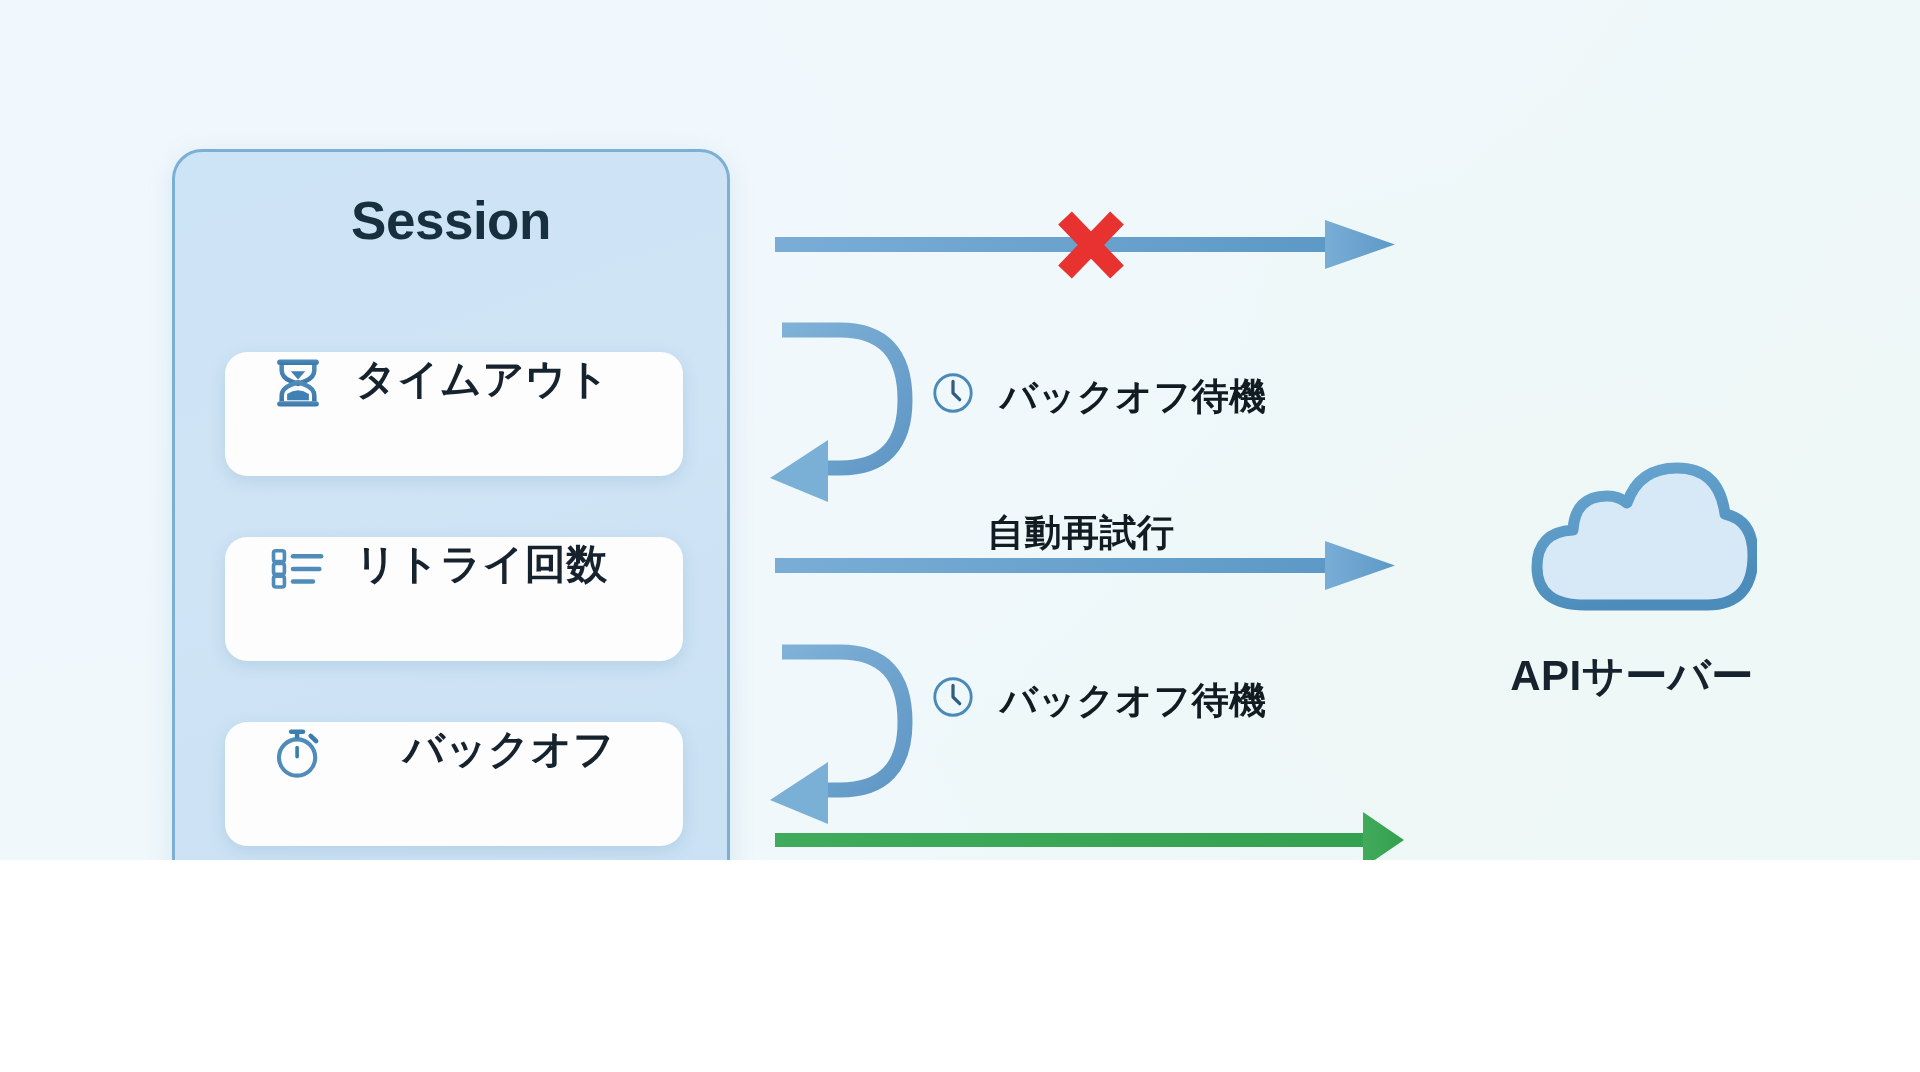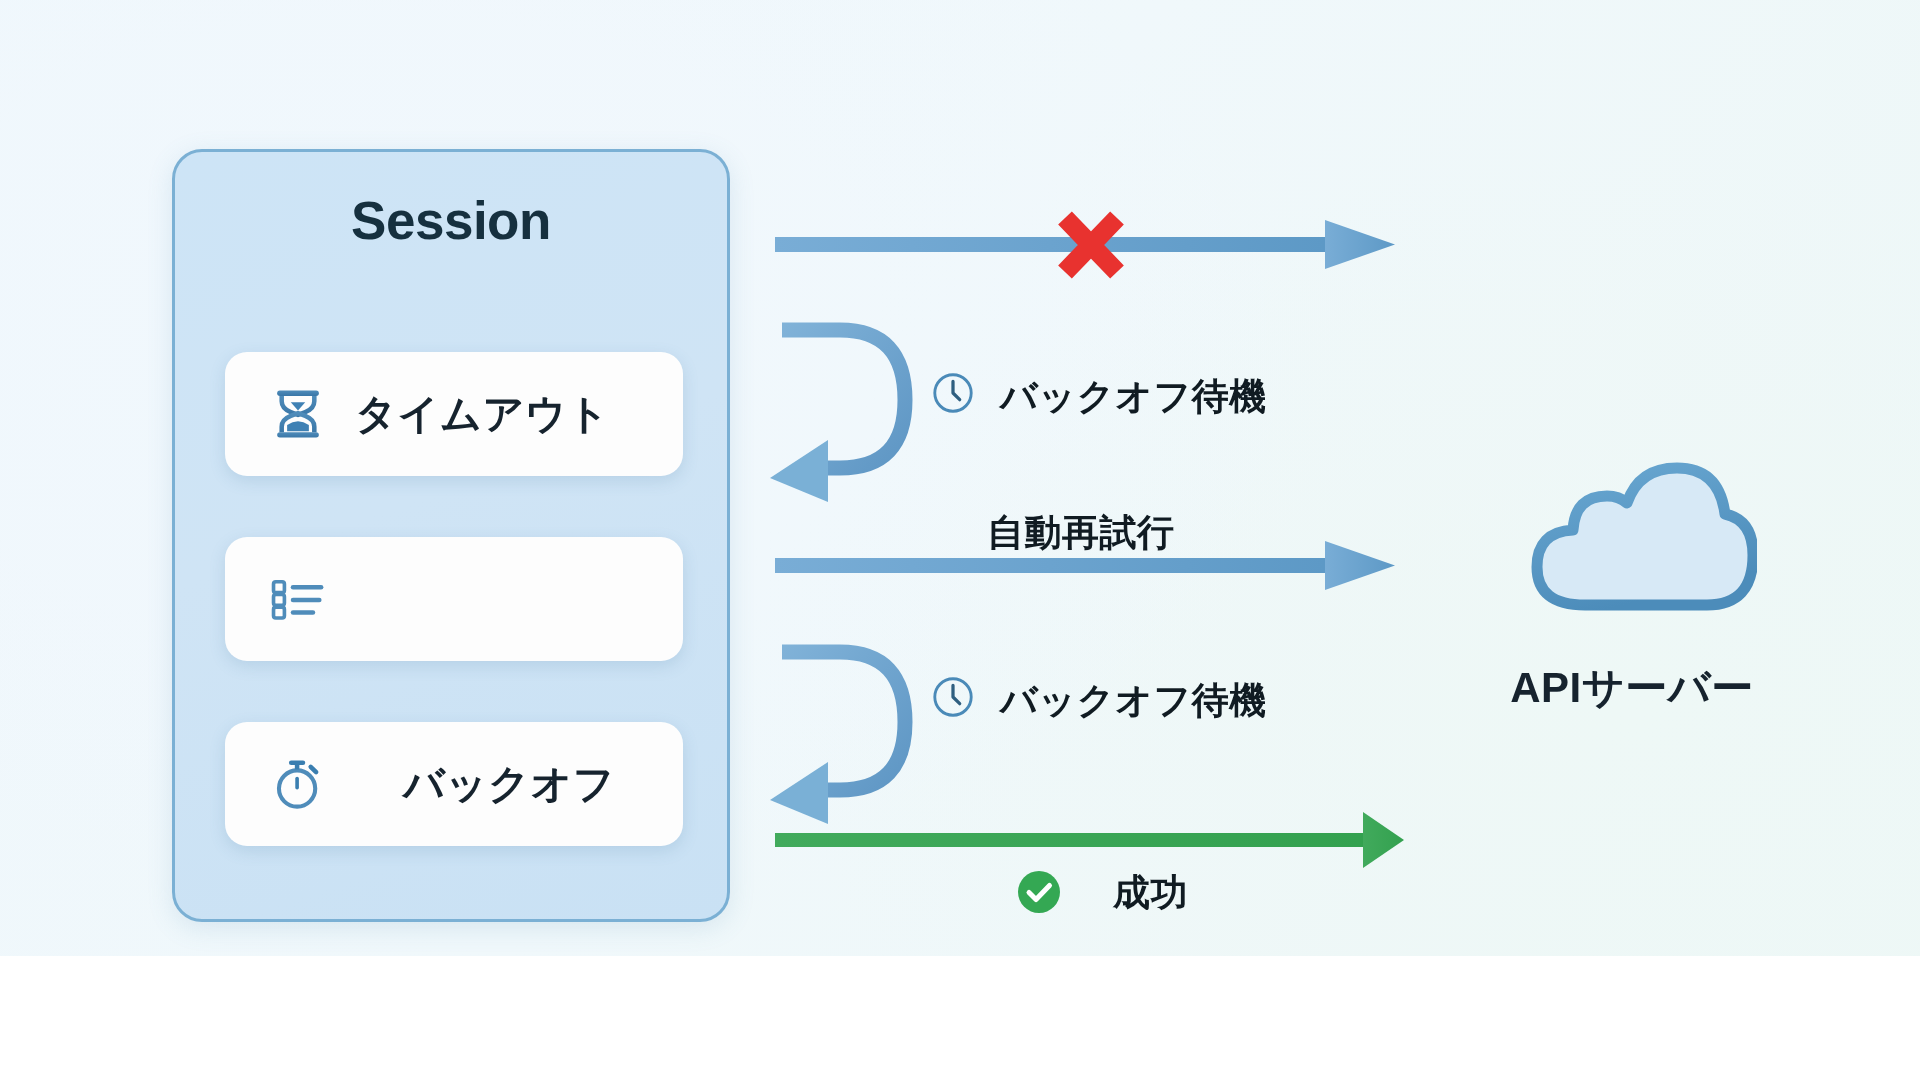--- a/index.html
+++ b/index.html
@@ -6,21 +6,21 @@
     margin: 0;
     padding: 0;
     background: #ffffff;
   }
   body {
     font-family: "Liberation Sans", "DejaVu Sans", sans-serif;
   }
   #stage {
     position: relative;
     width: 1920px;
-    height: 956px;
+    height: 860px;
     overflow: hidden;
     background:
       radial-gradient(ellipse 1400px 900px at 20% 35%, #f1f8fd 0%, rgba(241,248,253,0) 70%),
       radial-gradient(ellipse 1200px 800px at 85% 75%, #eef8f6 0%, rgba(238,248,246,0) 70%),
       linear-gradient(125deg, #eff7fc 0%, #f0f8fb 45%, #edf7f6 100%);
   }
 
   
   .session-panel {
     position: absolute;
@@ -48,21 +48,21 @@
 
   .card {
     position: absolute;
     left: 50px;
     width: 458px;
     height: 124px;
     border-radius: 22px;
     background: #fdfdfd;
     box-shadow: 0 5px 16px rgba(80,125,165,0.18);
     display: flex;
-    align-items: center;
+    align-items: flex-start;
     box-sizing: border-box;
     padding-left: 42px;
   }
   .card-0 { top: 200px; }
   .card-1 { top: 385px; }
   .card-2 { top: 570px; gap: 48px; }
 
   .card-icon {
     width: 62px;
     height: 62px;
@@ -113,21 +113,21 @@
 
   
   .cloud-wrap {
     position: absolute;
     left: 1482px;
     top: 440px;
     width: 300px;
     text-align: center;
   }
   .cloud-label {
-    margin-top: 26px;
+    margin-top: 14px;
     font-size: 42px;
     font-weight: bold;
     color: #16232e;
     white-space: nowrap;
     letter-spacing: 0.5px;
   }
 </style>
 </head>
 <body>
 
@@ -160,20 +160,21 @@
       <div class="card-icon">
         <svg width="58" height="58" viewBox="0 0 64 64">
           <rect x="5" y="13" width="12" height="12" rx="2.5" fill="none" stroke="#4f8cba" stroke-width="4"></rect>
           <rect x="5" y="27" width="12" height="12" rx="2.5" fill="none" stroke="#4f8cba" stroke-width="4"></rect>
           <rect x="5" y="41" width="12" height="12" rx="2.5" fill="none" stroke="#4f8cba" stroke-width="4"></rect>
           <rect x="24" y="16.5" width="36" height="5" rx="2.5" fill="#4f8cba"></rect>
           <rect x="24" y="30.5" width="34" height="5" rx="2.5" fill="#4f8cba"></rect>
           <rect x="24" y="44.5" width="27" height="5" rx="2.5" fill="#4f8cba"></rect>
         </svg>
       </div>
+      <div class="card-label">リトライ回数</div>
     </div>
 
     <div class="card card-2">
       <div class="card-icon">
         <svg width="58" height="58" viewBox="0 0 64 64">
           <circle cx="31" cy="37" r="20" fill="none" stroke="#4f8cba" stroke-width="4.5"></circle>
           <rect x="22" y="6" width="18" height="5" rx="2.5" fill="#3a7eb0"></rect>
           <rect x="28.5" y="10" width="5" height="6" fill="#3a7eb0"></rect>
           <rect x="29" y="24" width="4" height="14" rx="2" fill="#3a7eb0"></rect>
           <path d="M46 13 L52 19" stroke="#3a7eb0" stroke-width="5" stroke-linecap="round"></path>

